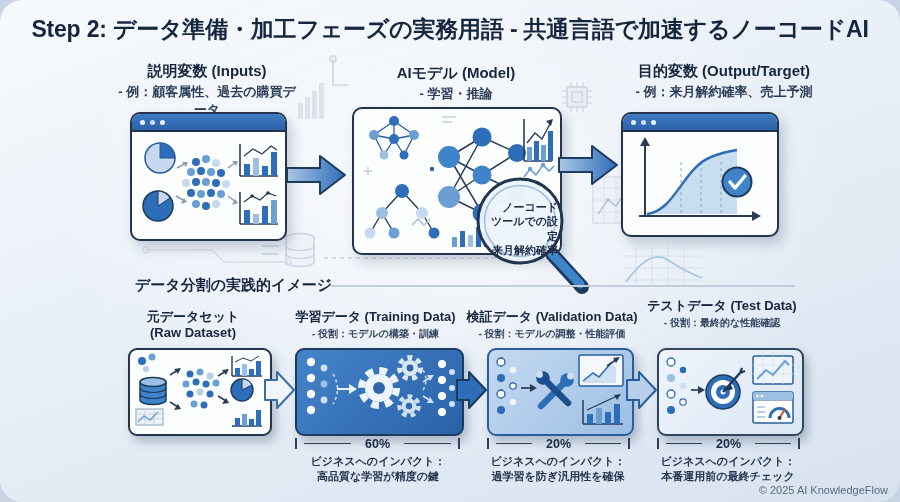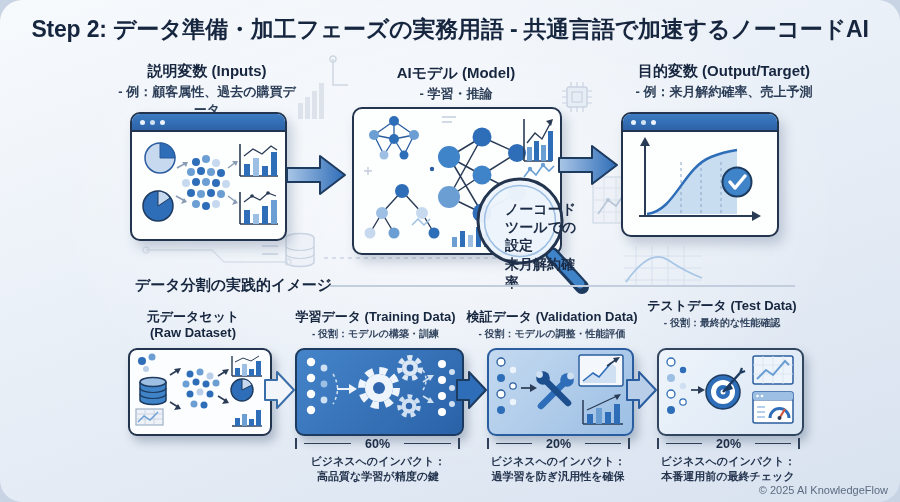--- a/index.html
+++ b/index.html
@@ -29,22 +29,22 @@
   }
   .titlebar{
     height:16px;background:linear-gradient(180deg,#3d7cc2,#2c62a8);
     display:flex;align-items:center;gap:5px;padding-left:8px;
     border-bottom:2px solid #22344e;
   }
   .titlebar i{width:5px;height:5px;border-radius:50%;background:#eaf2fb;display:block;}
   .titlebar i:nth-child(2){background:#cfe0f2;}
   
   .mag-note{
-    position:absolute;left:12px;top:26px;width:78px;text-align:left;
-    font-size:14px;font-weight:bold;color:#1c2b45;line-height:1.3;margin-left:25px;
+    position:absolute;left:12px;top:26px;width:78px;text-align:right;
+    font-size:11px;font-weight:bold;color:#1c2b45;line-height:1.3;
   }
   
   .section-title{font-size:15px;font-weight:bold;color:#17263f;}
   .divider{height:1.5px;background:#c2cddd;}
   .col-head{text-align:center;color:#17263f;}
   .col-head .t{font-size:13px;font-weight:bold;line-height:1.25;}
   .col-head .s{font-size:10px;font-weight:bold;color:#33455f;margin-top:2px;}
   .box{
     border-radius:9px;box-shadow:4px 6px 10px rgba(60,80,110,.32);
   }

